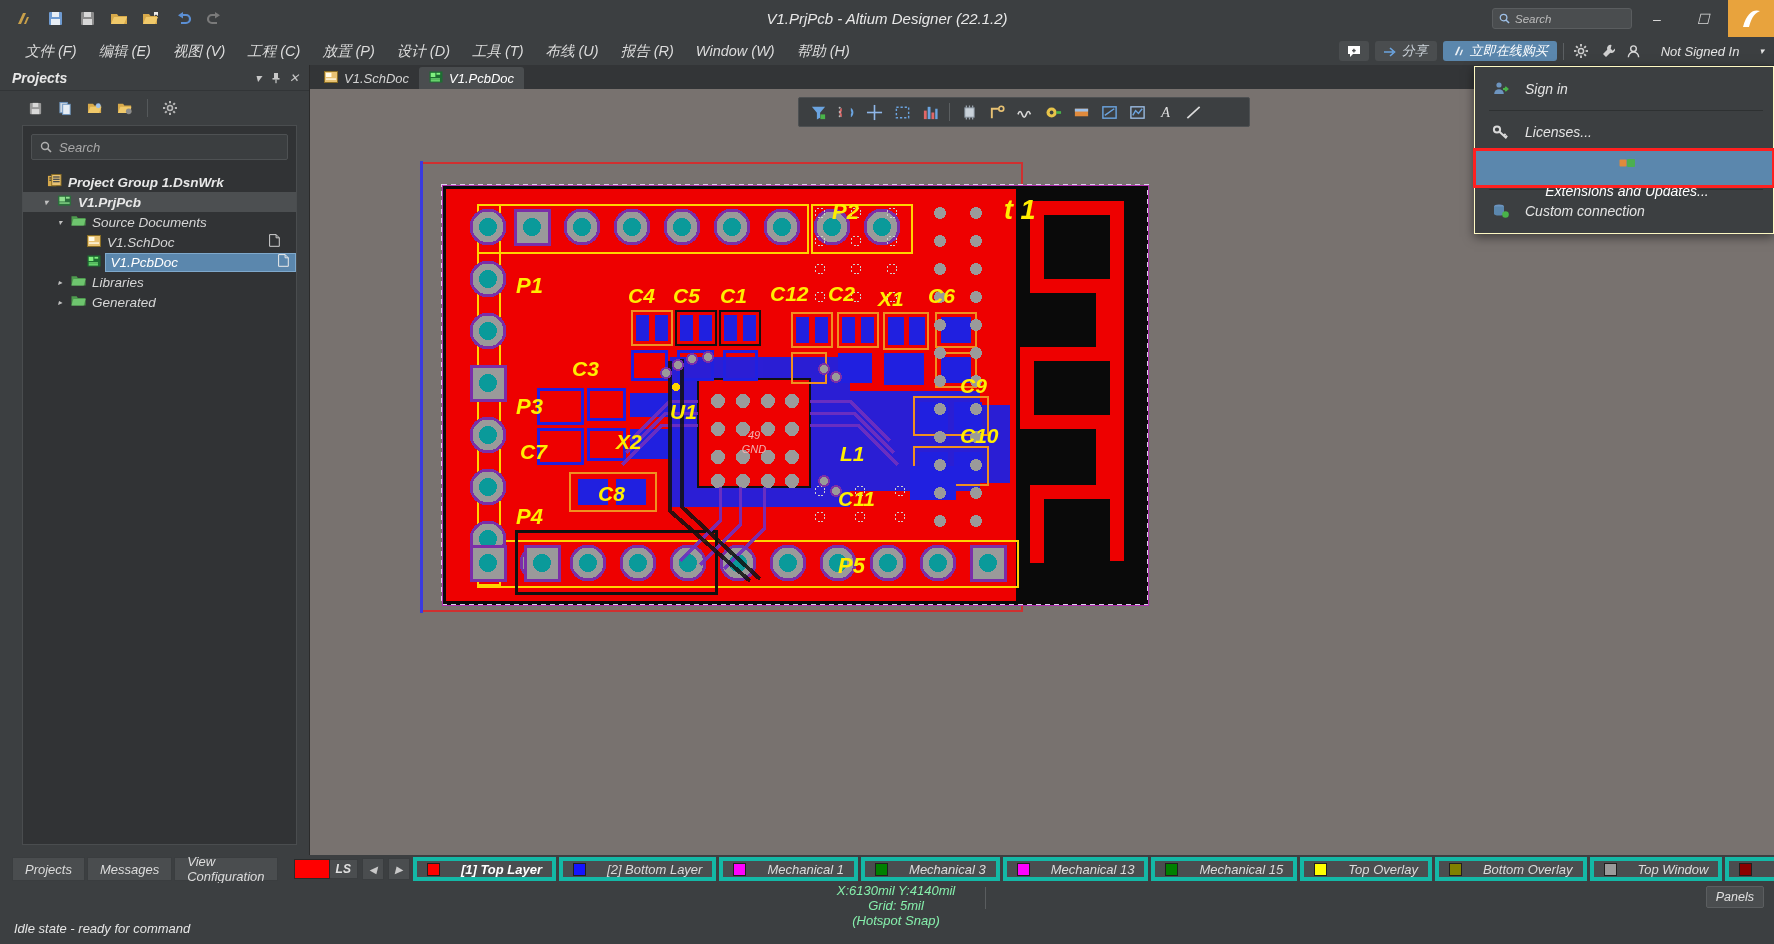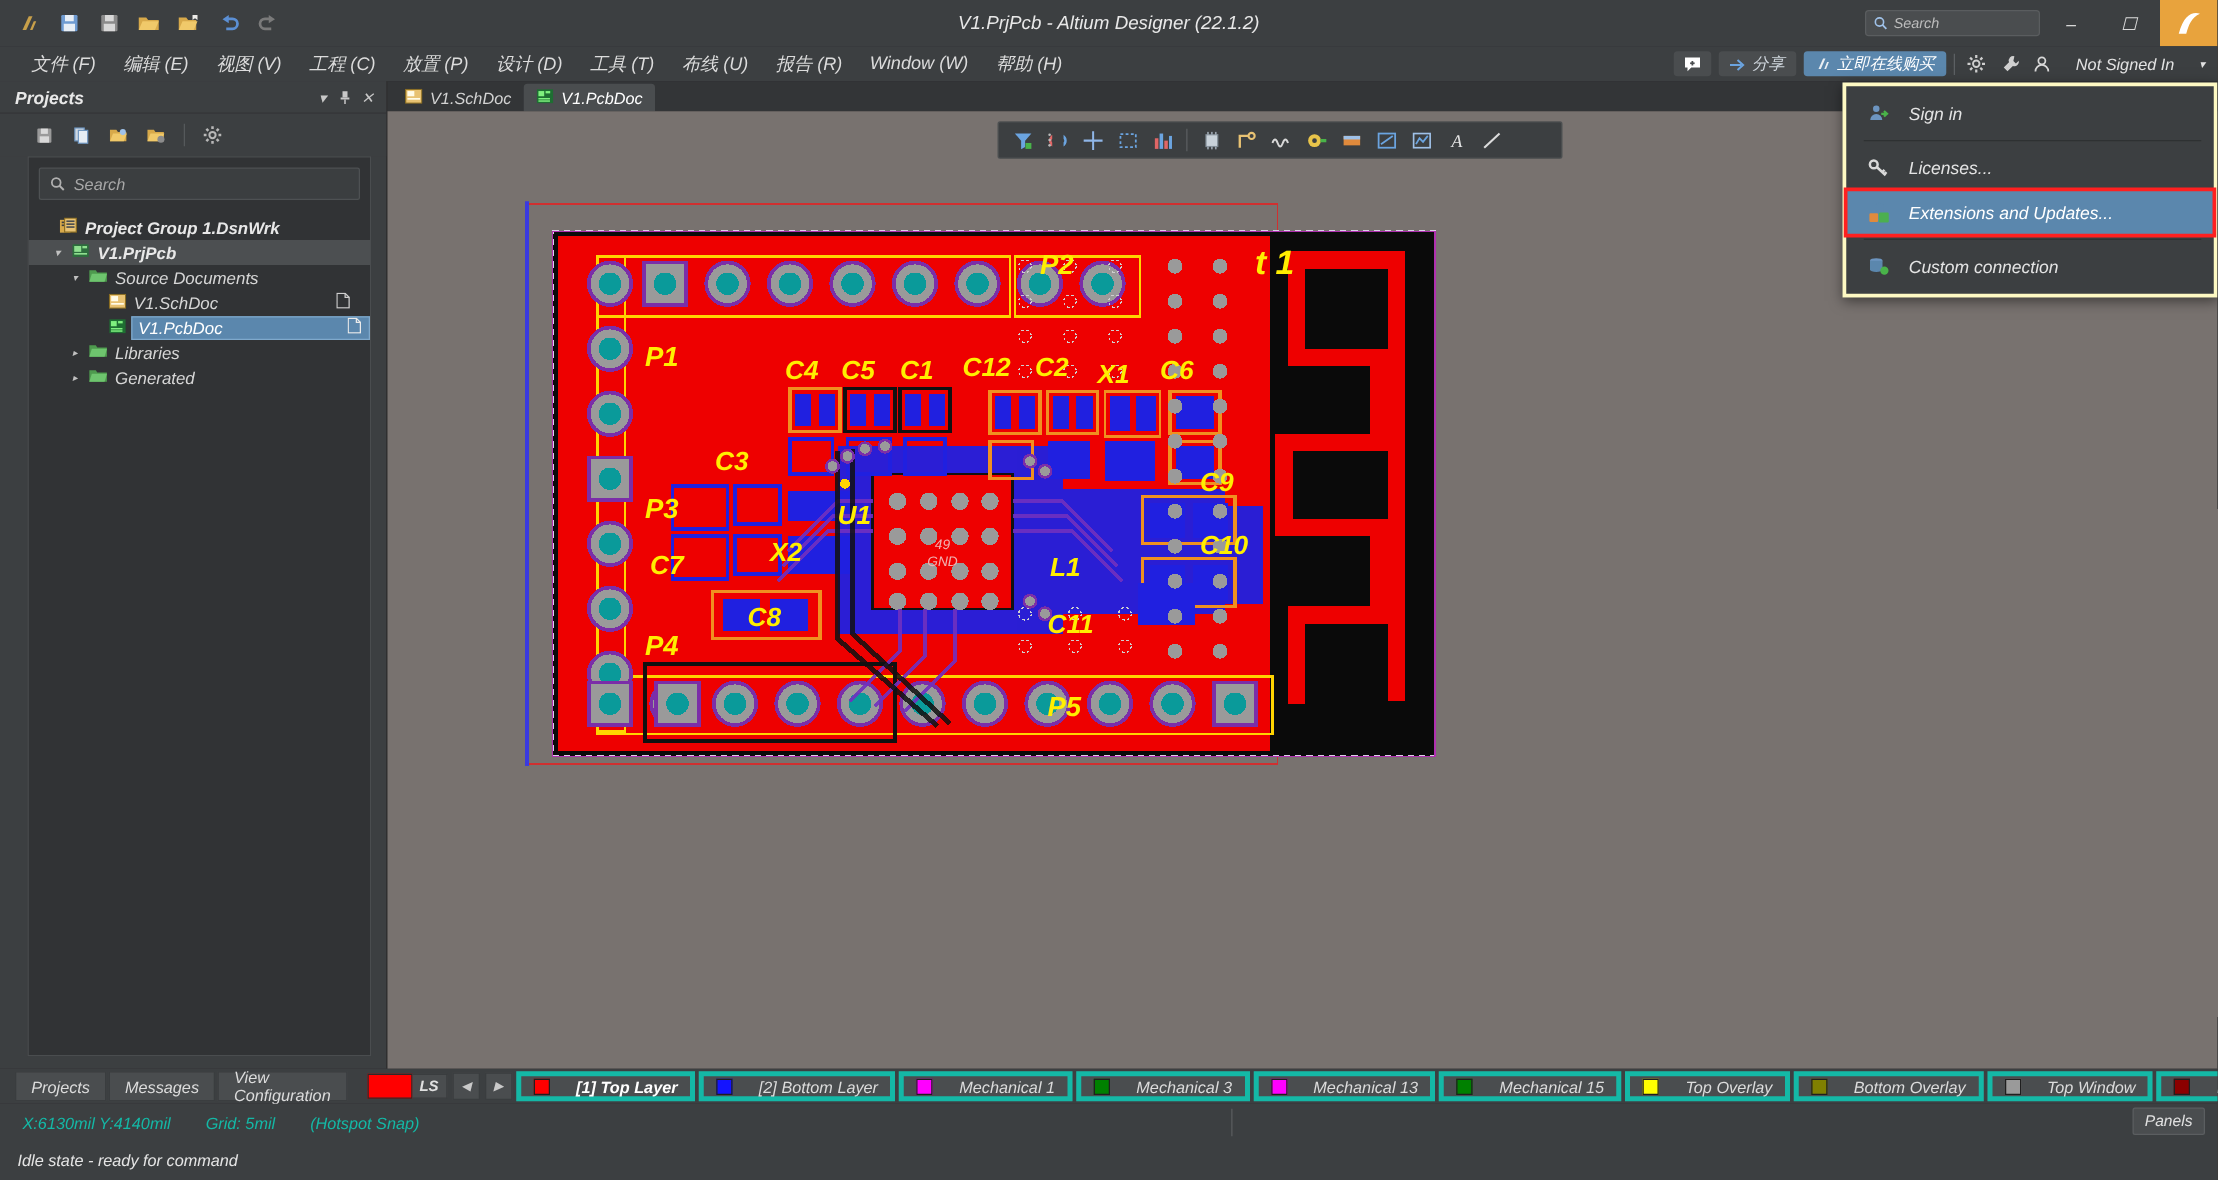--- a/index.html
+++ b/index.html
@@ -71,29 +71,29 @@
     width: 22px; height: 22px; display: flex; align-items: center; justify-content: center;
     cursor: pointer;
   }
   .mb-sep { width: 1px; height: 17px; background: #5c6063; }
   .signin-txt { font-size: 13px; color: #e3e3e3; cursor: pointer; display: flex;
     align-items: center; gap: 20px; padding-right: 4px; }
 
   
   .dropdown {
     position: absolute; left: 1474px; top: 66px; width: 300px;
-    background: #3c3f41; border: 3px solid #fef9c3;
+    background: #3c3f41; border: 1px solid #fef9c3;
     box-shadow: 0 3px 10px rgba(0,0,0,.5); z-index: 50; padding: 4px 0;
   }
   .dd-item {
     height: 36px; display: flex; align-items: center; gap: 14px;
     padding: 0 10px 0 16px; font-size: 14px; color: #e4e4e4; cursor: pointer;
     position: relative;
   }
-  .dd-item.selected { background: #5b87ad; color: #ffffff; }
+  .dd-item.selected { background: #5b87ad; color: #ffffff; flex-direction: column; }
   .dd-item.highlight-box {
     outline: 3px solid #ff2020; outline-offset: -1px;
   }
   .dd-sep { height: 1px; background: #2e3132; margin: 3px 10px 3px 14px; }
   .dd-ico { width: 20px; height: 20px; display: flex; align-items: center; justify-content: center; }
 
   
   .panel {
     position: absolute; left: 0; top: 65px; width: 310px; height: 790px;
     background: #3c3f41; border-right: 1px solid #2b2b2b;
@@ -200,21 +200,21 @@
   }
   .layertab.active { font-weight: bold; color: #ffffff; }
   .lsw { width: 13px; height: 13px; border: 1px solid #1f1f1f; }
 
   .statusbar {
     position: absolute; left: 0; top: 883px; width: 1774px; height: 61px;
     background: #3c3f41;
   }
   .sb-row1 {
     position: absolute; left: 0; top: 0; height: 30px; width: 100%;
-    display: flex; align-items: center; padding-left: 18px; font-size: 13px; color: #14b8a6;
+    display: flex; align-items: center; padding-left: 18px; font-size: 13px; color: #86efac; flex-direction: column;
   }
   .sb-row2 {
     position: absolute; left: 0; top: 30px; height: 31px; width: 100%;
     display: flex; align-items: center; padding-left: 14px; font-size: 13px; color: #e5e5e5;
   }
   .sb-gap { width: 28px; }
   .sb-divider {
     position: absolute; left: 985px; top: 4px; width: 1px; height: 22px; background: #5a5d5f;
   }
   .panels-btn {

